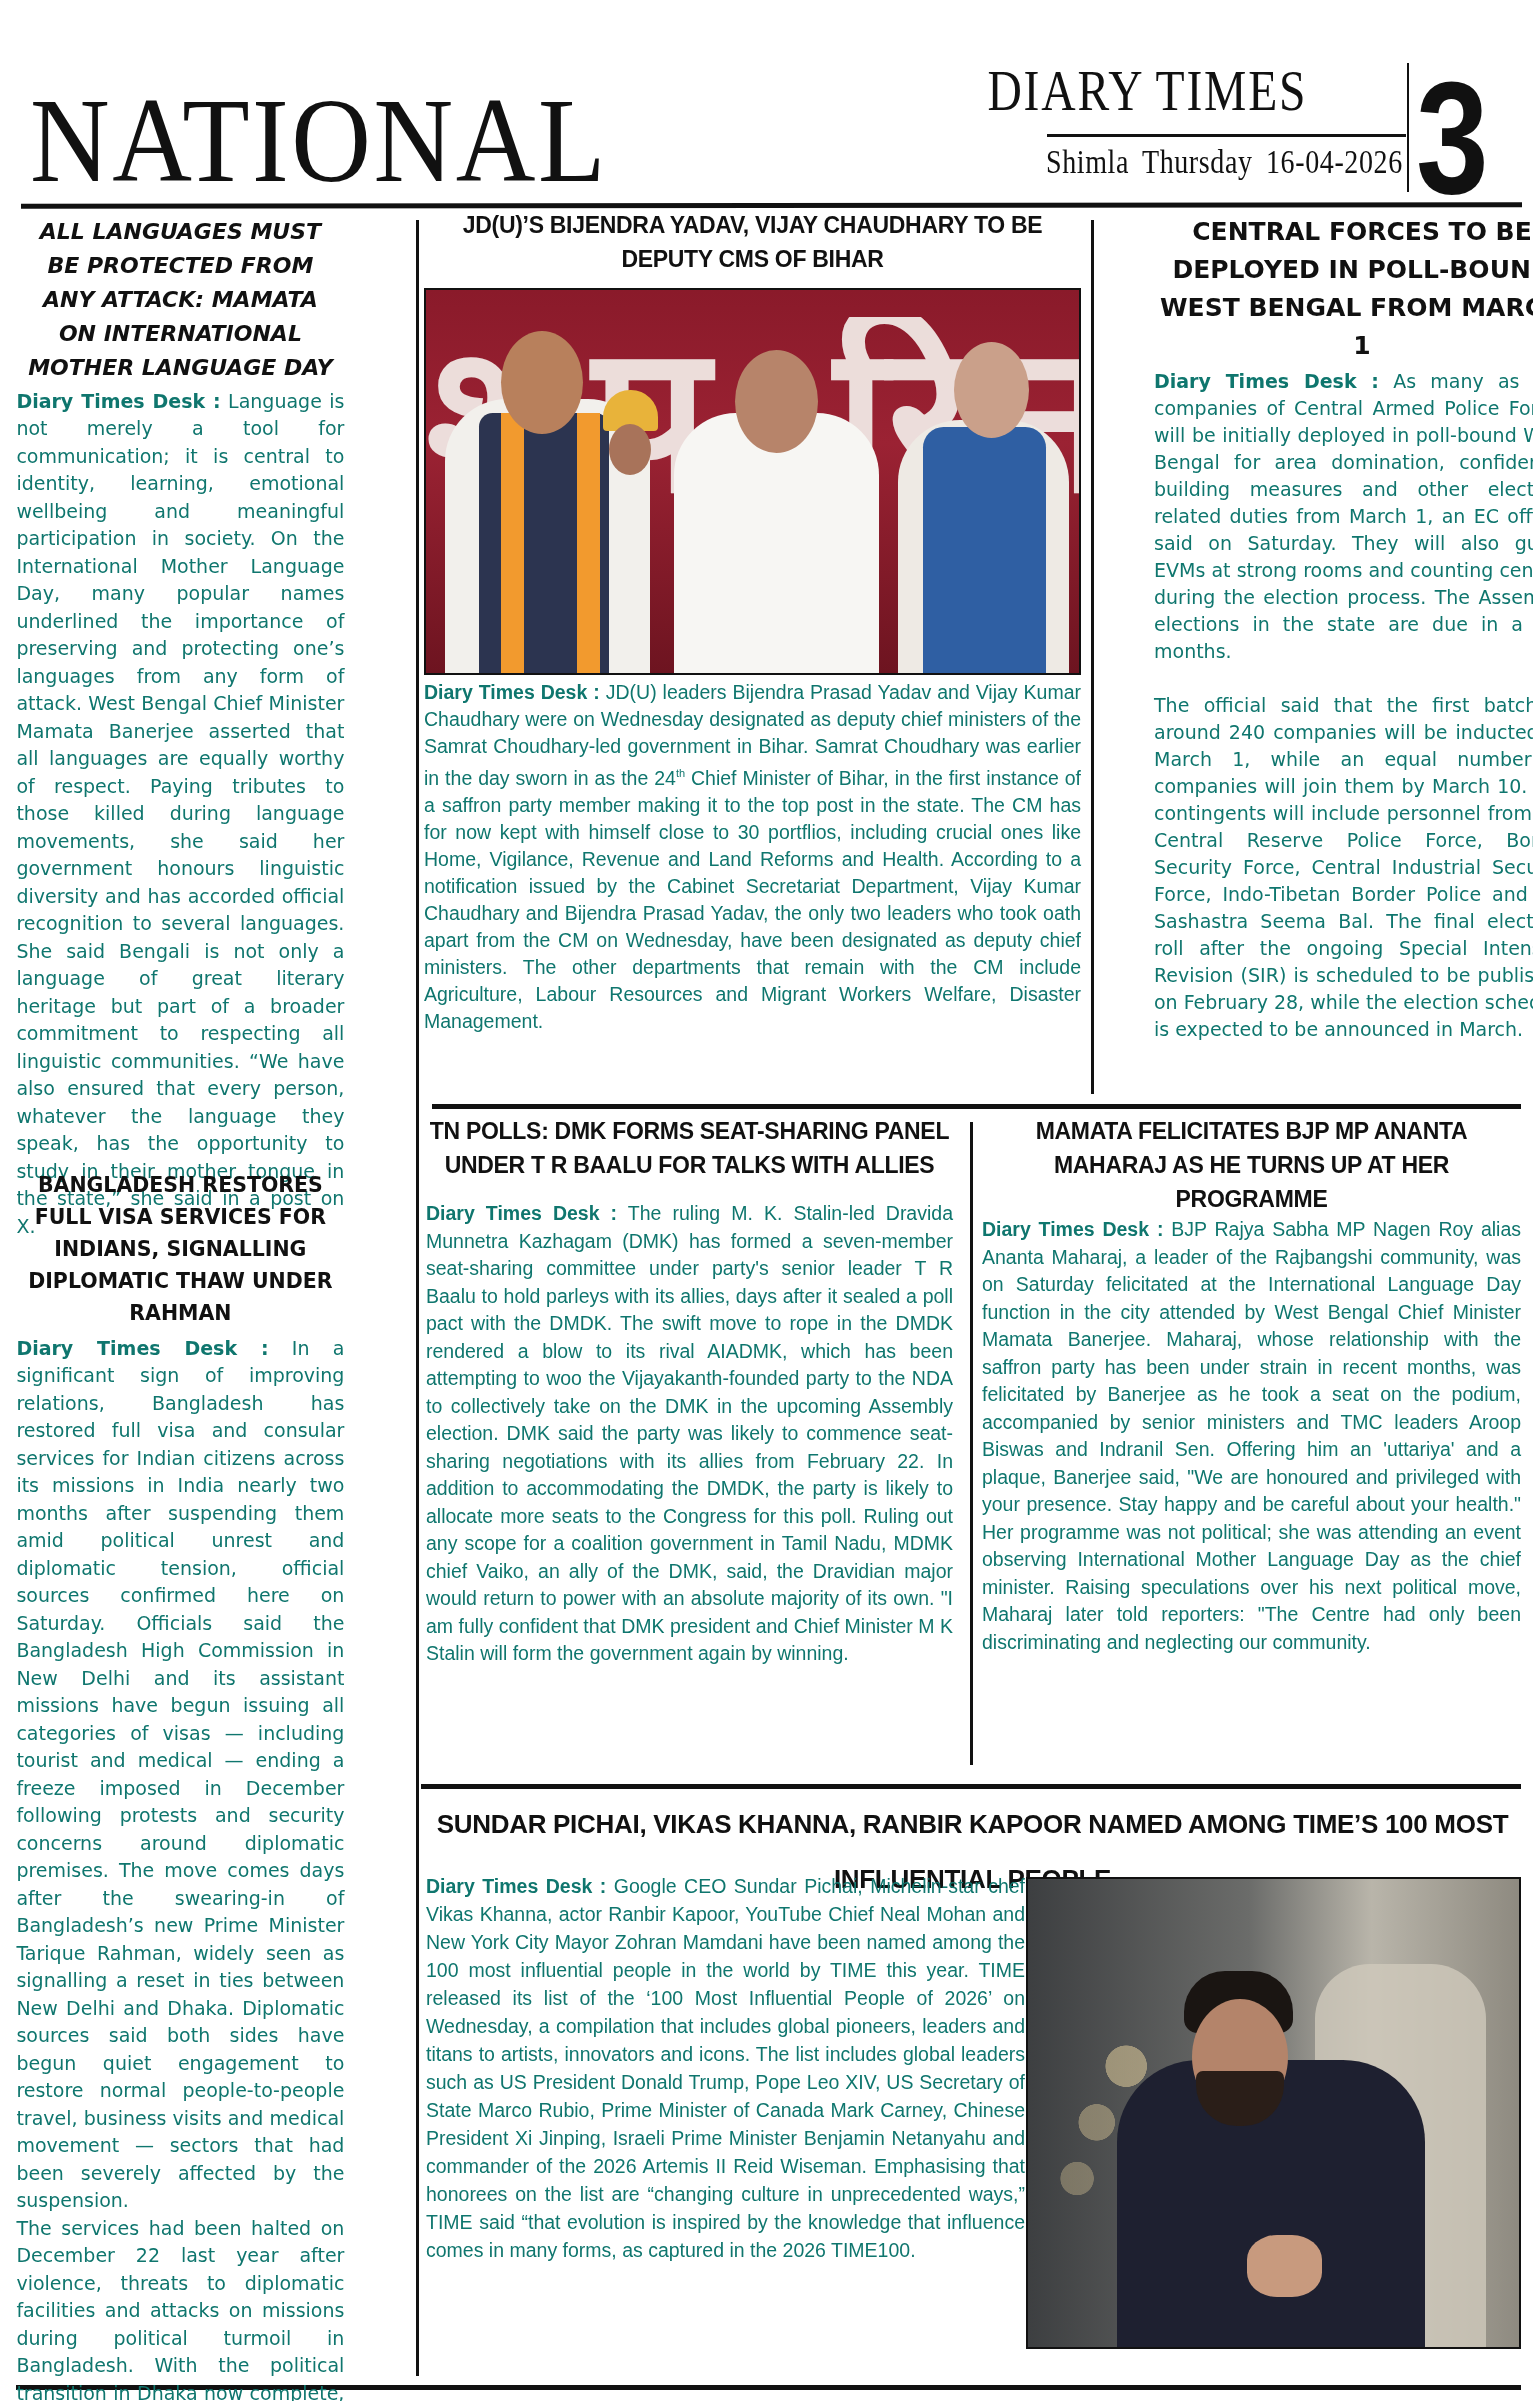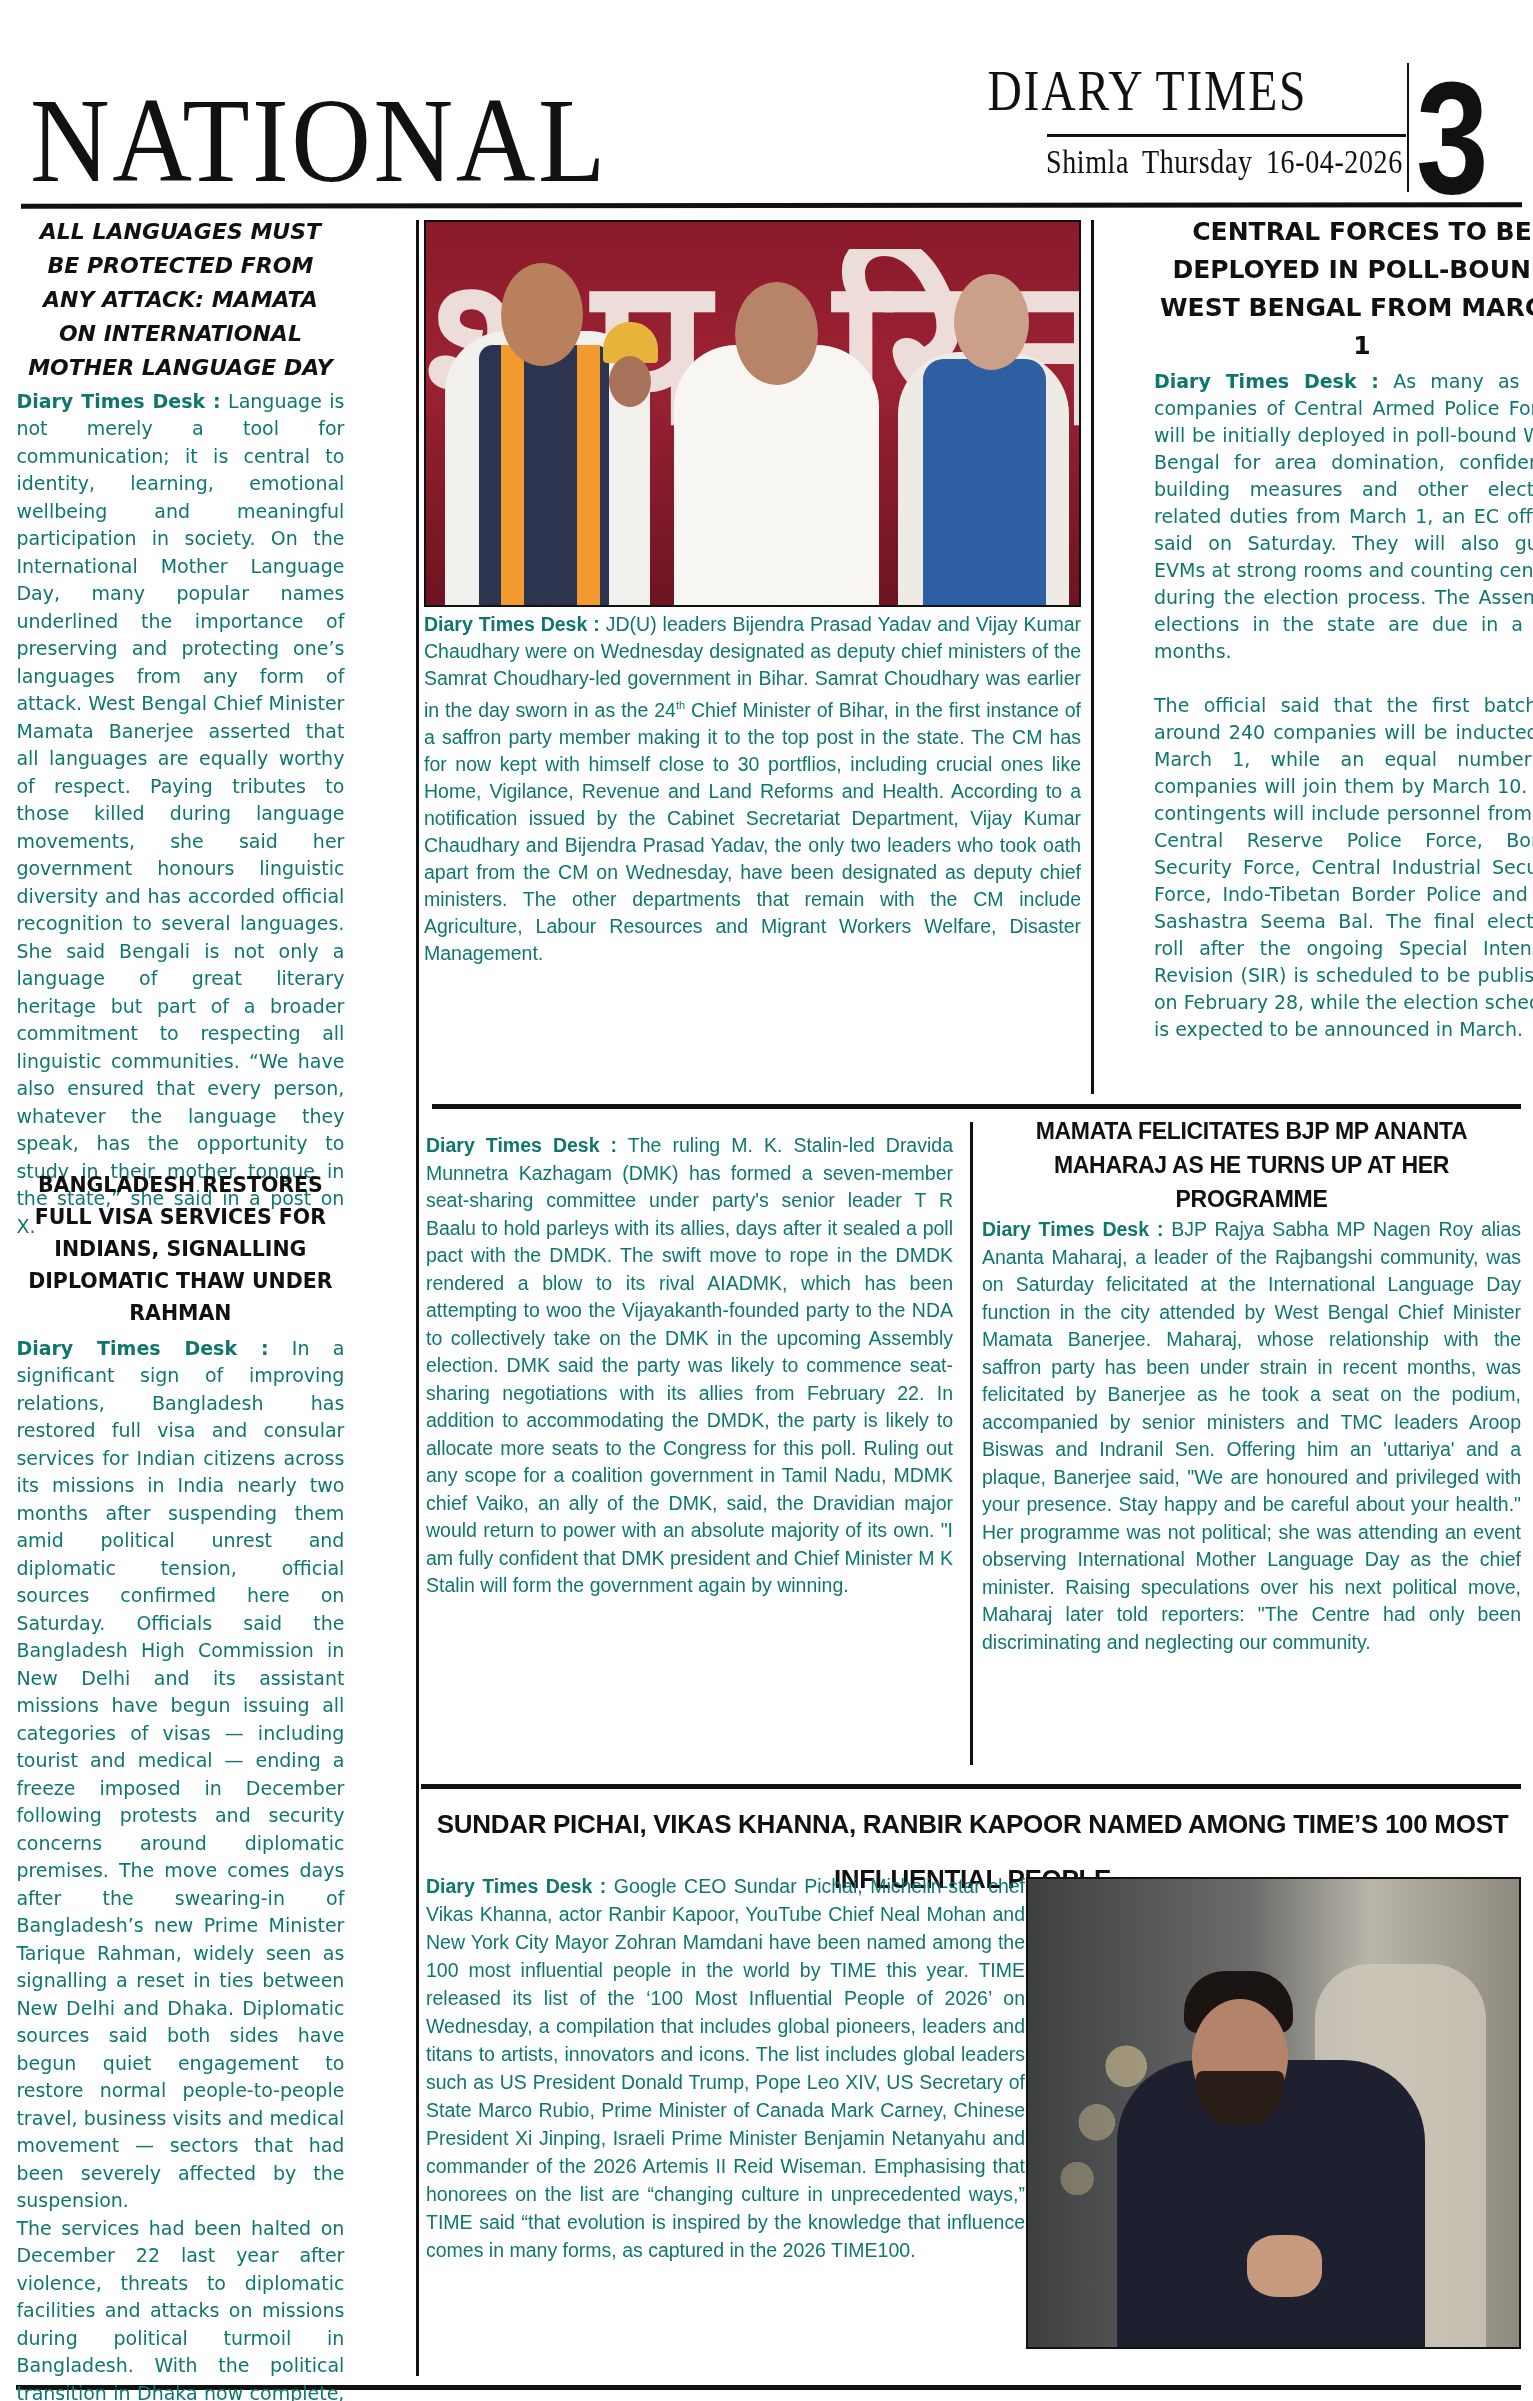--- a/index.html
+++ b/index.html
@@ -147,20 +147,21 @@
 
 <article id="a2" class="article">
   <h2 class="headline">BANGLADESH RESTORES FULL VISA SERVICES FOR INDIANS, SIGNALLING DIPLOMATIC THAW UNDER RAHMAN</h2>
   <div class="body">
     <p><span class="byline">Diary Times Desk :</span> <span>In a significant sign of improving relations, Bangladesh has restored full visa and consular services for Indian citizens across its missions in India nearly two months after suspending them amid political unrest and diplomatic tension, official sources confirmed here on Saturday. Officials said the Bangladesh High Commission in New Delhi and its assistant missions have begun issuing all categories of visas — including tourist and medical — ending a freeze imposed in December following protests and security concerns around diplomatic premises. The move comes days after the swearing-in of Bangladesh’s new Prime Minister Tarique Rahman, widely seen as signalling a reset in ties between New Delhi and Dhaka. Diplomatic sources said both sides have begun quiet engagement to restore normal people-to-people travel, business visits and medical movement — sectors that had been severely affected by the suspension.</span></p>
     <p>The services had been halted on December 22 last year after violence, threats to diplomatic facilities and attacks on missions during political turmoil in Bangladesh. With the political transition in Dhaka now complete, officials expect a thaw in ties. Prime Minister Narendra Modi had earlier.</p>
   </div>
 </article>
 
 <article id="a3" class="article">
+  <h2 class="headline condensed">JD(U)’S BIJENDRA YADAV, VIJAY CHAUDHARY TO BE DEPUTY CMS OF BIHAR</h2>
   <div class="photo" title="Three leaders standing on stage in front of a maroon banner">
     <div class="bihar-bg"></div>
     <div class="bihar-letters">शप रिन</div>
 
     <div class="person" style="left:19px; width:205px; height:274px; background:#f2f0ec;"></div>
     <div class="person" style="left:53px; width:130px; height:260px; background:#2c3450; border-radius:13.7px 13.7px 0 0;"></div>
     <div class="person" style="left:75px; width:23px; height:260px; background:#f29a2e; border-radius:0;"></div>
     <div class="person" style="left:151px; width:23px; height:260px; background:#f29a2e; border-radius:0;"></div>
     <div class="head" style="left:75px; top:41px; width:82px; height:103px; background:#b8805c;"></div>
 
@@ -181,20 +182,21 @@
 
 <article id="a4" class="article">
   <h2 class="headline">CENTRAL FORCES TO BE DEPLOYED IN POLL-BOUND WEST BENGAL FROM MARCH 1</h2>
   <div class="body">
     <p><span class="byline">Diary Times Desk :</span> <span>As many as 480 companies of Central Armed Police Forces will be initially deployed in poll-bound West Bengal for area domination, confidence-building measures and other election-related duties from March 1, an EC official said on Saturday. They will also guard EVMs at strong rooms and counting centres during the election process. The Assembly elections in the state are due in a few months.</span></p>
     <p class="para2">The official said that the first batch of around 240 companies will be inducted by March 1, while an equal number of companies will join them by March 10. The contingents will include personnel from the Central Reserve Police Force, Border Security Force, Central Industrial Security Force, Indo-Tibetan Border Police and the Sashastra Seema Bal. The final electoral roll after the ongoing Special Intensive Revision (SIR) is scheduled to be published on February 28, while the election schedule is expected to be announced in March.</p>
   </div>
 </article>
 
 <article id="a5" class="article">
+  <h2 class="headline condensed">TN POLLS: DMK FORMS SEAT-SHARING PANEL UNDER T R BAALU FOR TALKS WITH ALLIES</h2>
   <div class="body condensed">
     <p><span class="byline">Diary Times Desk :</span> <span>The ruling M. K. Stalin-led Dravida Munnetra Kazhagam (DMK) has formed a seven-member seat-sharing committee under party's senior leader T R Baalu to hold parleys with its allies, days after it sealed a poll pact with the DMDK. The swift move to rope in the DMDK rendered a blow to its rival AIADMK, which has been attempting to woo the Vijayakanth-founded party to the NDA to collectively take on the DMK in the upcoming Assembly election. DMK said the party was likely to commence seat-sharing negotiations with its allies from February 22. In addition to accommodating the DMDK, the party is likely to allocate more seats to the Congress for this poll. Ruling out any scope for a coalition government in Tamil Nadu, MDMK chief Vaiko, an ally of the DMK, said, the Dravidian major would return to power with an absolute majority of its own. "I am fully confident that DMK president and Chief Minister M K Stalin will form the government again by winning.</span></p>
   </div>
 </article>
 
 <article id="a6" class="article">
   <h2 class="headline condensed">MAMATA FELICITATES BJP MP ANANTA MAHARAJ AS HE TURNS UP AT HER PROGRAMME</h2>
   <div class="body condensed">
     <p><span class="byline">Diary Times Desk :</span> <span>BJP Rajya Sabha MP Nagen Roy alias Ananta Maharaj, a leader of the Rajbangshi community, was on Saturday felicitated at the International Language Day function in the city attended by West Bengal Chief Minister Mamata Banerjee. Maharaj, whose relationship with the saffron party has been under strain in recent months, was felicitated by Banerjee as he took a seat on the podium, accompanied by senior ministers and TMC leaders Aroop Biswas and Indranil Sen. Offering him an 'uttariya' and a plaque, Banerjee said, "We are honoured and privileged with your presence. Stay happy and be careful about your health." Her programme was not political; she was attending an event observing International Mother Language Day as the chief minister. Raising speculations over his next political move, Maharaj later told reporters: "The Centre had only been discriminating and neglecting our community.</span></p>
   </div>

